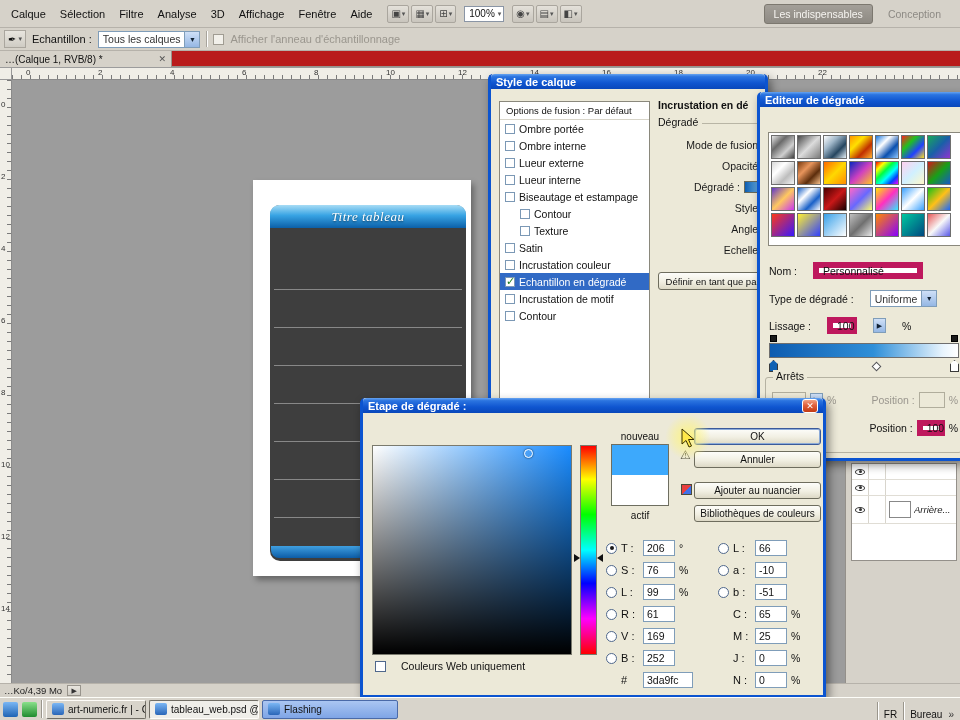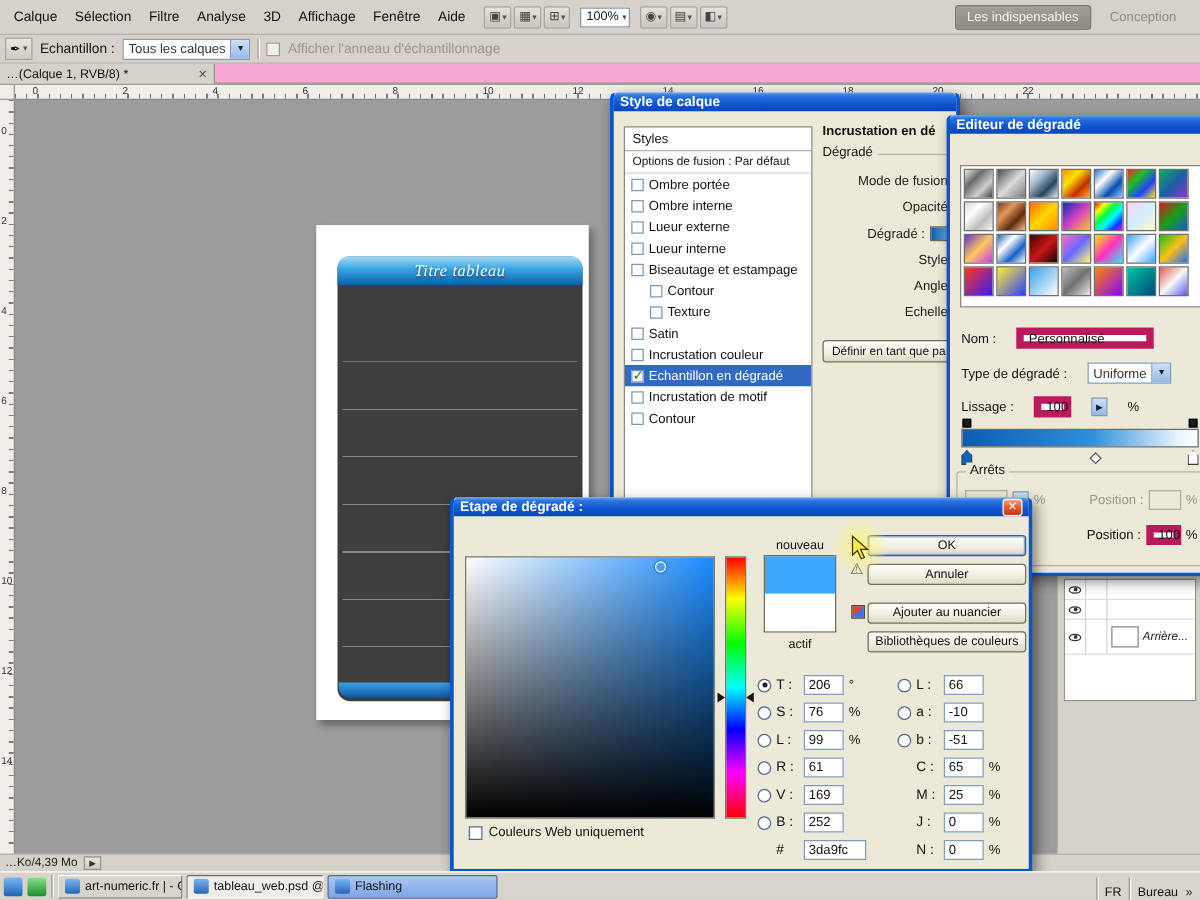--- a/index.html
+++ b/index.html
@@ -22,21 +22,21 @@
 
 .optionsbar{position:absolute;left:0;top:28px;width:100%;height:23px;background:#d6d2c9;border-bottom:1px solid #b6b2aa;display:flex;align-items:center;gap:6px;padding:0 4px;font-size:11px;z-index:2;}
 .toolpreset{height:18px;border:1px solid #aaa69e;background:linear-gradient(#e8e5de,#cfccc4);display:flex;align-items:center;padding:0 3px;gap:2px;font-size:10px;}
 .combo{height:17px;background:#fff;border:1px solid #7f9db9;display:flex;align-items:center;}
 .cval{padding:0 4px;font-size:10.5px;color:#333;white-space:nowrap;text-align:center;}
 .carrow{width:15px;align-self:stretch;background:linear-gradient(#cfe0f7,#95b7e4);border-left:1px solid #7f9db9;font-size:7px;display:flex;align-items:center;justify-content:center;color:#123;}
 .vsep{width:1px;height:16px;background:#a8a49c;box-shadow:1px 0 0 #fff;}
 .ocheck{width:11px;height:11px;background:#f2f0ea;border:1px solid #a09c92;}
 .dis{color:#9a968e;}
 
-.tabbar{position:absolute;left:0;top:51px;width:100%;height:16px;background:#f9a8d4;border-bottom:1px solid #98948c;z-index:2;}
+.tabbar{position:absolute;left:0;top:51px;width:100%;height:16px;background:#b91c1c;border-bottom:1px solid #98948c;z-index:2;}
 .doctab{position:absolute;left:0;top:0;height:16px;width:172px;background:#d6d2c9;border-right:1px solid #98948c;display:flex;align-items:center;padding:0 5px;font-size:10px;gap:6px;white-space:nowrap;overflow:hidden;}
 .tabclose{font-size:9px;color:#555;margin-left:auto;}
 
 .ruler-corner{position:absolute;left:0;top:68px;width:12px;height:12px;background:#f0eee7;border-right:1px solid #999;border-bottom:1px solid #999;z-index:2;}
 .ruler-h{position:absolute;left:12px;top:68px;right:0;height:12px;background:#f0eee7;border-bottom:1px solid #8a8a8a;overflow:hidden;z-index:2;}
 .ruler-h .ticks{position:absolute;left:0;right:0;bottom:0;height:4px;background:repeating-linear-gradient(90deg,#7a7a7a 0 1px,transparent 1px 9px);}
 .ruler-num{position:absolute;top:0;font-size:8px;color:#333;}
 .ruler-v{position:absolute;left:0;top:80px;width:12px;bottom:37px;background:#f0eee7;border-right:1px solid #8a8a8a;overflow:hidden;z-index:2;}
 .ruler-v .ticks{position:absolute;top:0;bottom:0;right:0;width:4px;background:repeating-linear-gradient(180deg,#7a7a7a 0 1px,transparent 1px 9px);}
 .ruler-v .ruler-num{left:1px;}
@@ -131,21 +131,21 @@
 .vrow{height:22px;display:flex;align-items:center;gap:4px;font-size:11px;}
 .cp-left{position:absolute;left:243px;top:139px;}
 .cp-right{position:absolute;left:355px;top:139px;}
 .radio{width:11px;height:11px;border:1px solid #50688c;border-radius:50%;background:#fff;position:relative;visibility:hidden;flex:none;}
 .radio.show{visibility:visible;}
 .radio.dot::after{content:"";position:absolute;inset:2.5px;border-radius:50%;background:#1a1a1a;}
 .vkey{width:18px;}
 .vfield{width:32px;height:16px;background:#fff;border:1px solid #7f9db9;font-size:10.5px;padding:0 3px;display:flex;align-items:center;}
 .vunit{font-size:10.5px;width:10px;}
 .hexfield{width:50px;}
-.cp-web{position:absolute;left:12px;top:262px;display:flex;align-items:center;gap:5px;font-size:10.5px;}
+.cp-web{position:absolute;left:12px;top:262px;display:flex;align-items:center;gap:15px;font-size:10.5px;}
 .wcb{width:11px;height:11px;background:#fff;border:1px solid #50688c;}
 
 
 .taskbar{position:absolute;left:0;bottom:0;width:100%;height:23px;background:#d8d4cb;border-top:1px solid #fdfdf8;display:flex;align-items:center;gap:4px;padding:0 3px;z-index:40;}
 .ql{width:15px;height:15px;border-radius:2px;background:linear-gradient(#7ab6f4,#1f64b4);flex:none;}
 .ql.g{background:linear-gradient(#8ae08a,#1f8c2f);}
 .tsep{width:1px;height:18px;background:#9a968c;box-shadow:1px 0 0 #fff;flex:none;}
 .taskbtns{display:flex;gap:3px;align-items:center;}
 .tbtn{height:19px;display:flex;align-items:center;gap:4px;padding:0 5px;font-size:10px;border:1px solid;border-color:#fefcf8 #716e66 #716e66 #fefcf8;background:#d8d4cb;border-radius:2px;overflow:hidden;white-space:nowrap;width:100px;}
 .tbtn .tic{width:12px;height:12px;flex:none;border-radius:2px;background:linear-gradient(#7ab6f4,#2a66b8);}
@@ -311,21 +311,20 @@
       </div>
     </div>
   </div>
 </div>
 
 <div class="dlg" id="style-dialog">
   <div class="tb">
       <span>Style de calque</span>
     </div>
   <div class="styles-panel">
-    <div class="sp-head">Styles</div>
     <div class="sp-blend">Options de fusion : Par défaut</div>
     <div>
 
         <div class="ls-row">
           <span class="cb"></span>
           <span>Ombre portée</span>
         </div>
 
         <div class="ls-row">
           <span class="cb"></span>

